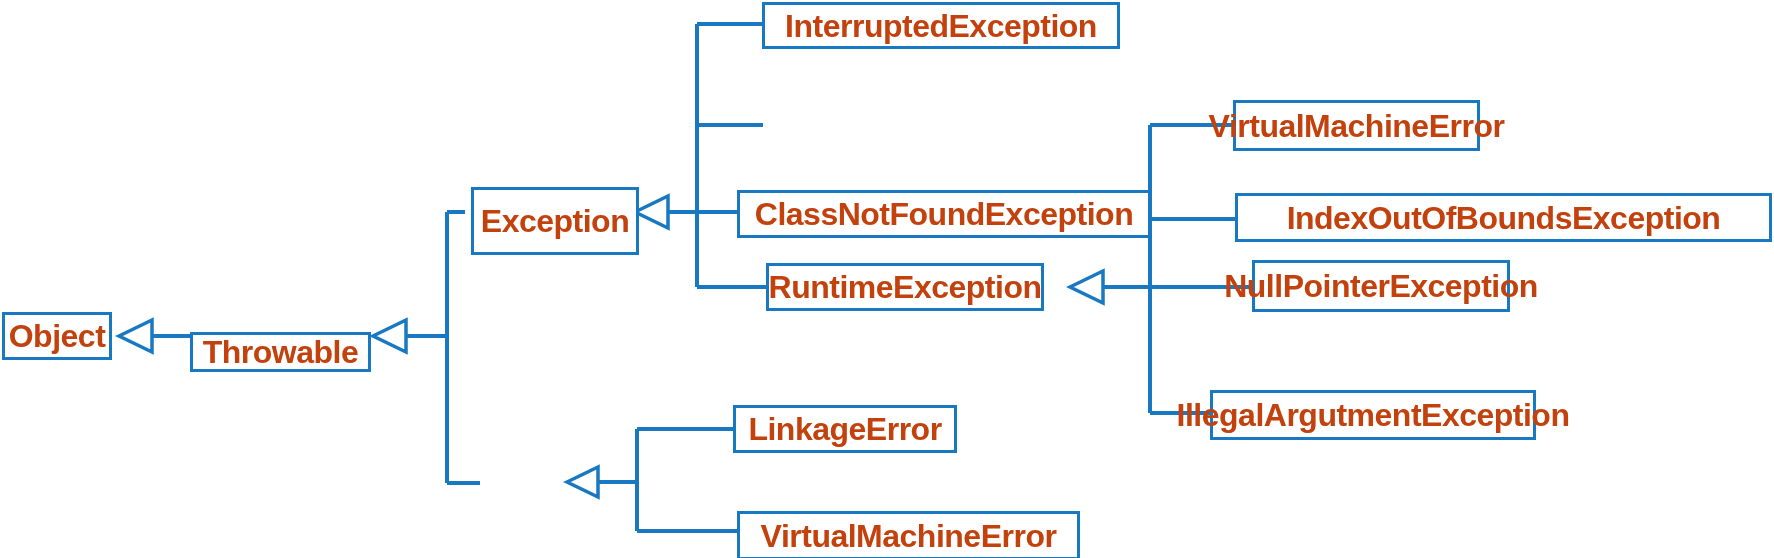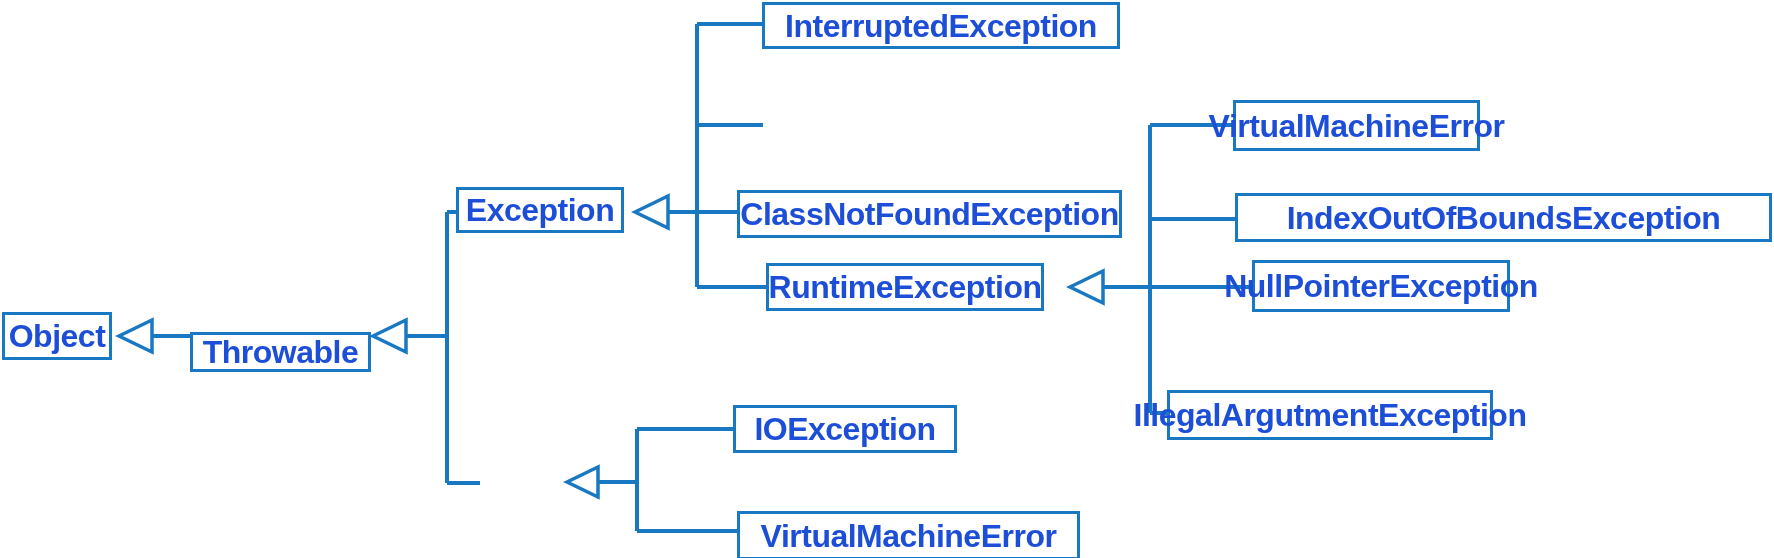--- a/index.html
+++ b/index.html
@@ -26,21 +26,21 @@
     z-index: 2;
     box-sizing: border-box;
     border: 3px solid #1878c2;
     background: #ffffff;
     display: flex;
     align-items: center;
     justify-content: center;
     font-weight: 700;
     font-size: 32px;
     letter-spacing: -0.5px;
-    color: #1d4ed8;
+    color: #c2410c;
     white-space: nowrap;
     line-height: 1;
   }
 </style>
 </head>
 <body>
 
 <div class="canvas">
 
   <svg class="wires" width="1774" height="558" viewBox="0 0 1774 558" aria-hidden="true">
@@ -61,55 +61,55 @@
   </svg>
 
   <div class="node" style="left:2px;top:312px;width:110px;height:48px">
     <span>Object</span>
   </div>
 
   <div class="node" style="left:190px;top:332px;width:181px;height:40px">
     <span>Throwable</span>
   </div>
 
-  <div class="node" style="left:456px;top:187px;width:168px;height:46px">
+  <div class="node" style="left:471px;top:187px;width:168px;height:68px">
     <span>Exception</span>
   </div>
 
 
   <div class="node" style="left:762px;top:2px;width:358px;height:47px">
     <span>InterruptedException</span>
   </div>
 
 
-  <div class="node" style="left:737px;top:190px;width:385px;height:48px">
+  <div class="node" style="left:737px;top:190px;width:414px;height:48px">
     <span>ClassNotFoundException</span>
   </div>
 
   <div class="node" style="left:766px;top:263px;width:278px;height:48px">
     <span>RuntimeException</span>
   </div>
 
   <div class="node" style="left:1233px;top:100px;width:247px;height:51px">
     <span>VirtualMachineError</span>
   </div>
 
   <div class="node" style="left:1252px;top:260px;width:258px;height:52px">
     <span>NullPointerException</span>
   </div>
 
   <div class="node" style="left:1235px;top:193px;width:537px;height:49px">
     <span>IndexOutOfBoundsException</span>
   </div>
 
-  <div class="node" style="left:1167px;top:390px;width:326px;height:50px">
+  <div class="node" style="left:1210px;top:390px;width:326px;height:50px">
     <span>IllegalArgutmentException</span>
   </div>
 
   <div class="node" style="left:733px;top:405px;width:224px;height:48px">
-    <span>IOException</span>
+    <span>LinkageError</span>
   </div>
 
   <div class="node" style="left:737px;top:511px;width:343px;height:49px">
     <span>VirtualMachineError</span>
   </div>
 
 </div>
 
 </body></html>

